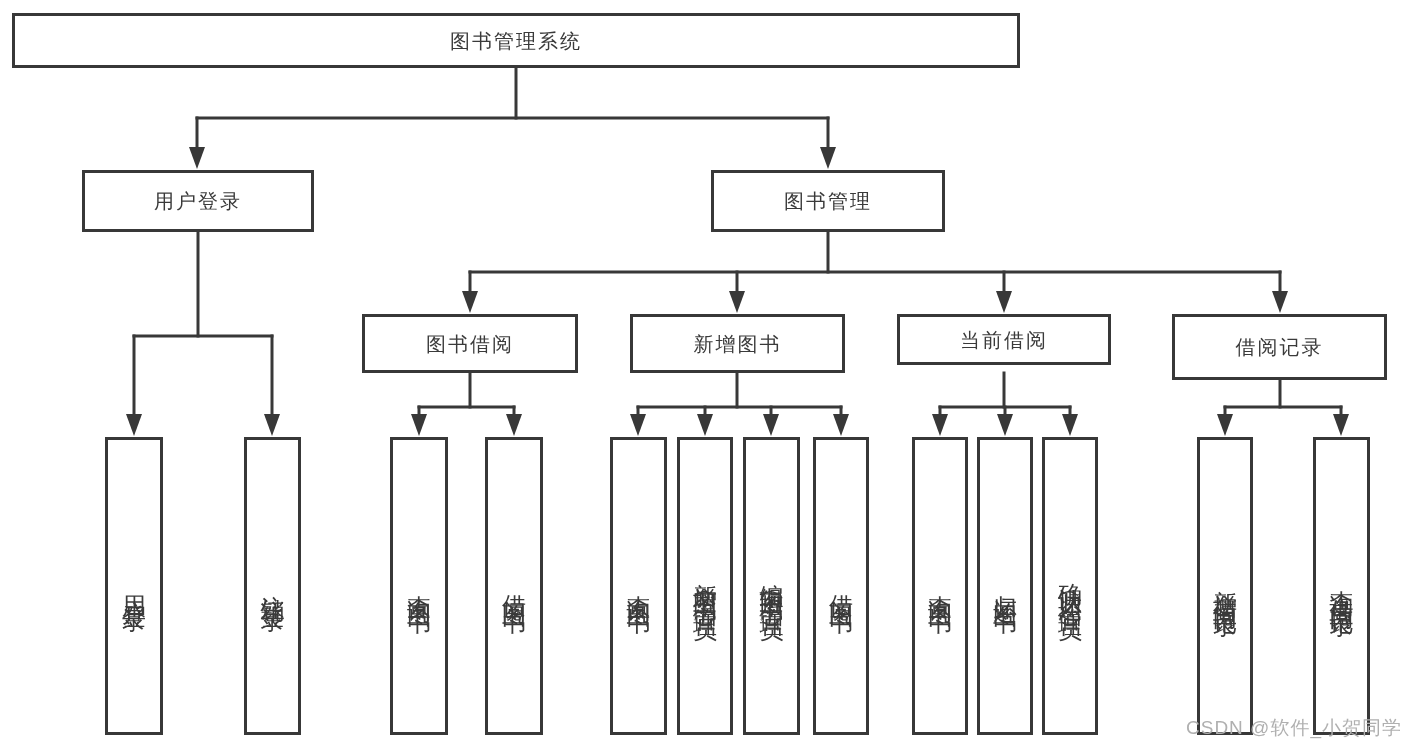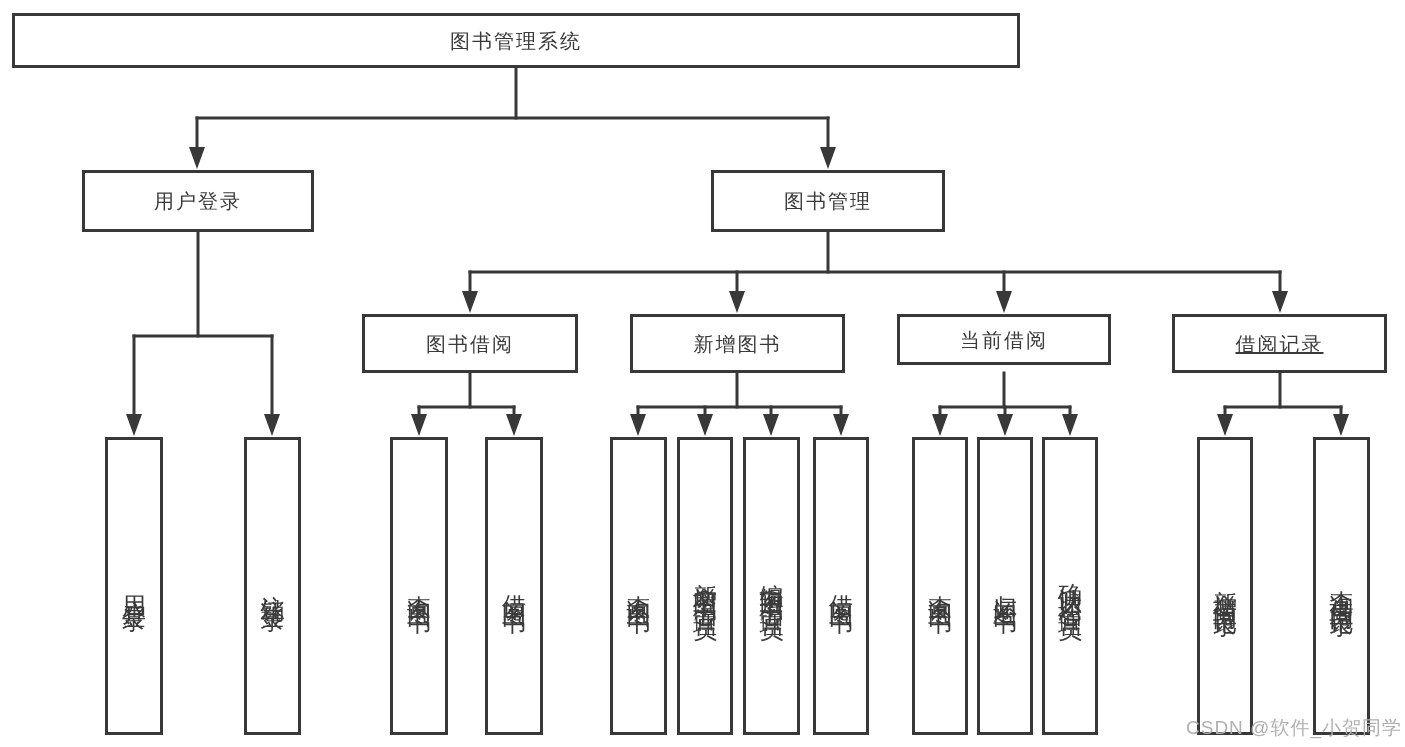--- a/index.html
+++ b/index.html
@@ -119,21 +119,21 @@
 
 <div class="box h" style="left:362px; top:314px; width:216px; height:59px;">
   <span>图书借阅</span>
 </div>
 <div class="box h" style="left:630px; top:314px; width:215px; height:59px;">
   <span>新增图书</span>
 </div>
 <div class="box h" style="left:897px; top:314px; width:214px; height:51px;">
   <span>当前借阅</span>
 </div>
-<div class="box h" style="left:1172px; top:314px; width:215px; height:59px;text-decoration:underline;">
+<div class="box h" style="left:1172px; top:314px; width:215px; height:66px;">
   <span>借阅记录</span>
 </div>
 
 <div class="box v" style="left:105px; top:437px; width:58px; height:298px;">
   <span>用户登录</span>
 </div>
 <div class="box v" style="left:244px; top:437px; width:57px; height:298px;">
   <span>注销登录</span>
 </div>
 

